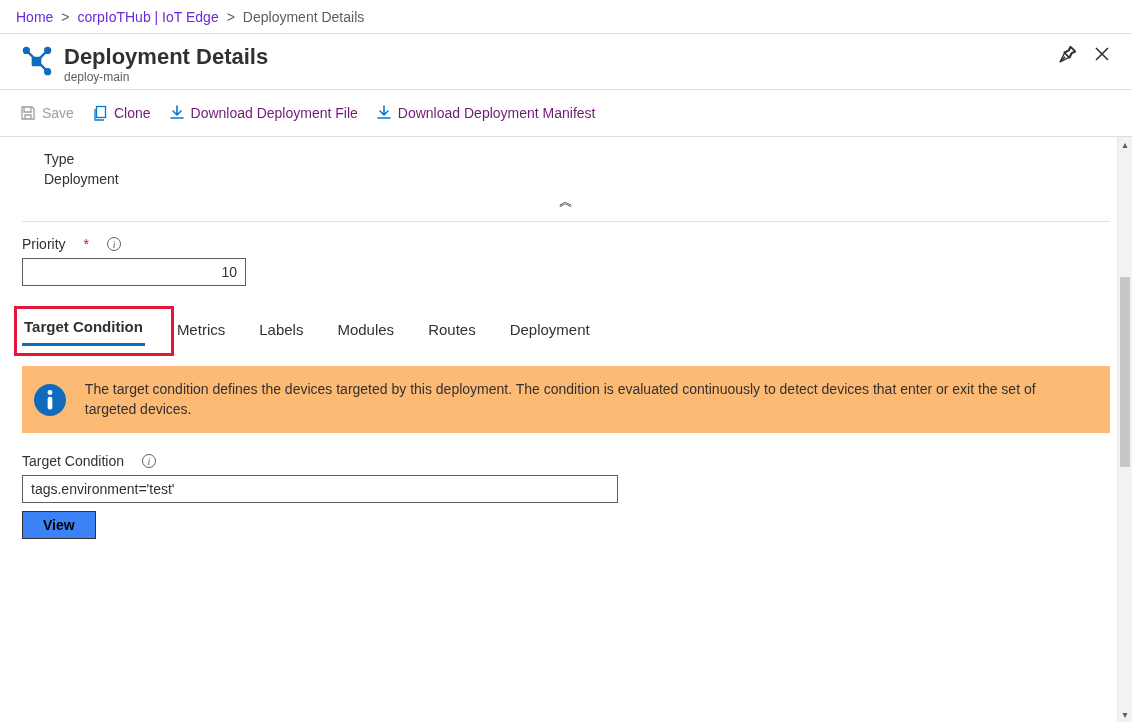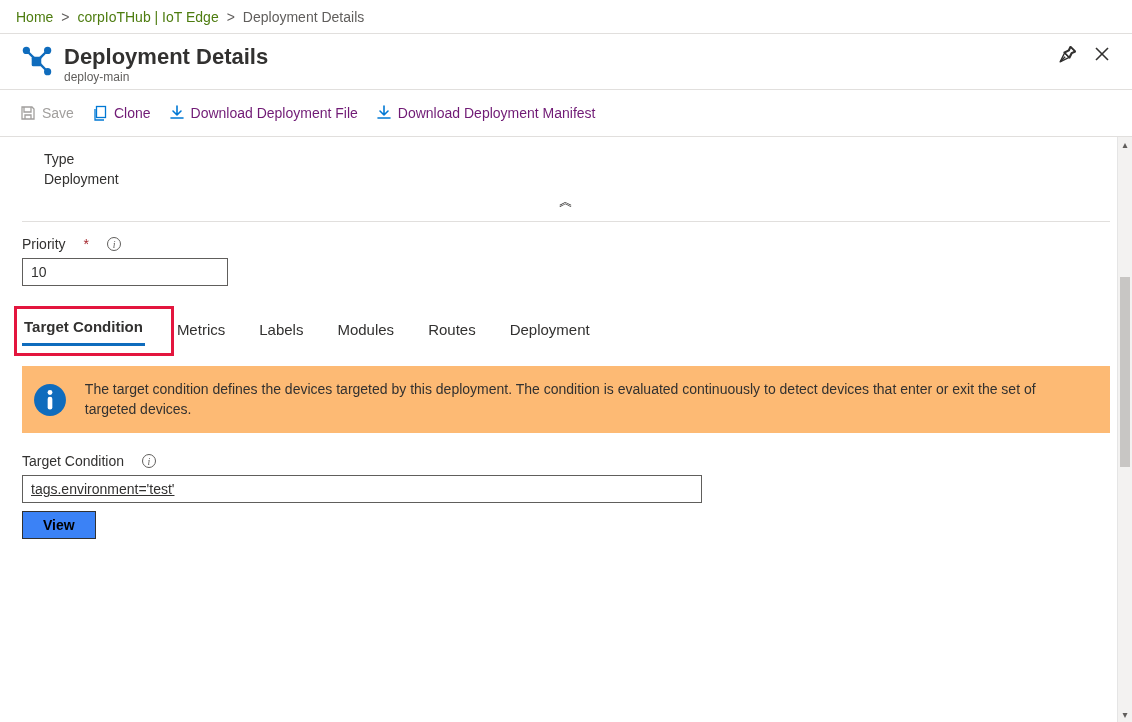--- a/index.html
+++ b/index.html
@@ -17,21 +17,21 @@
   
   .breadcrumb {
     display: flex;
     align-items: center;
     gap: 8px;
     padding: 6px 16px 6px 16px;
     border-bottom: 1px solid #e1dfdd;
     height: 34px;
     font-size: 14px;
   }
-  .breadcrumb a { color: #4d7c0f; }
+  .breadcrumb a { color: #6d28d9; }
   .breadcrumb .sep { color: #605e5c; }
   .breadcrumb .current { color: #605e5c; }
   
   .titlebar {
     display: flex;
     align-items: flex-start;
     padding: 10px 20px 10px 20px;
     border-bottom: 1px solid #e1dfdd;
     height: 56px;
     position: relative;
@@ -170,22 +170,22 @@
   }
   .field input[type=text] {
     border:1px solid #605e5c;
     padding:5px 8px;
     font-size:14px;
     color:#323130;
     font-family:inherit;
     outline:none;
     background:#ffffff;
   }
-  .priority-input { width:206px; }
-  .tc-input { width:680px;text-decoration:underline; }
+  .priority-input { width:224px;text-align:right; }
+  .tc-input { width:596px; }
   
   .tabs {
     display:flex;
     gap:30px;
     margin: 26px 0 20px 0;
     align-items:flex-end;
     position:relative;
   }
   .tab {
     font-size:15px;

